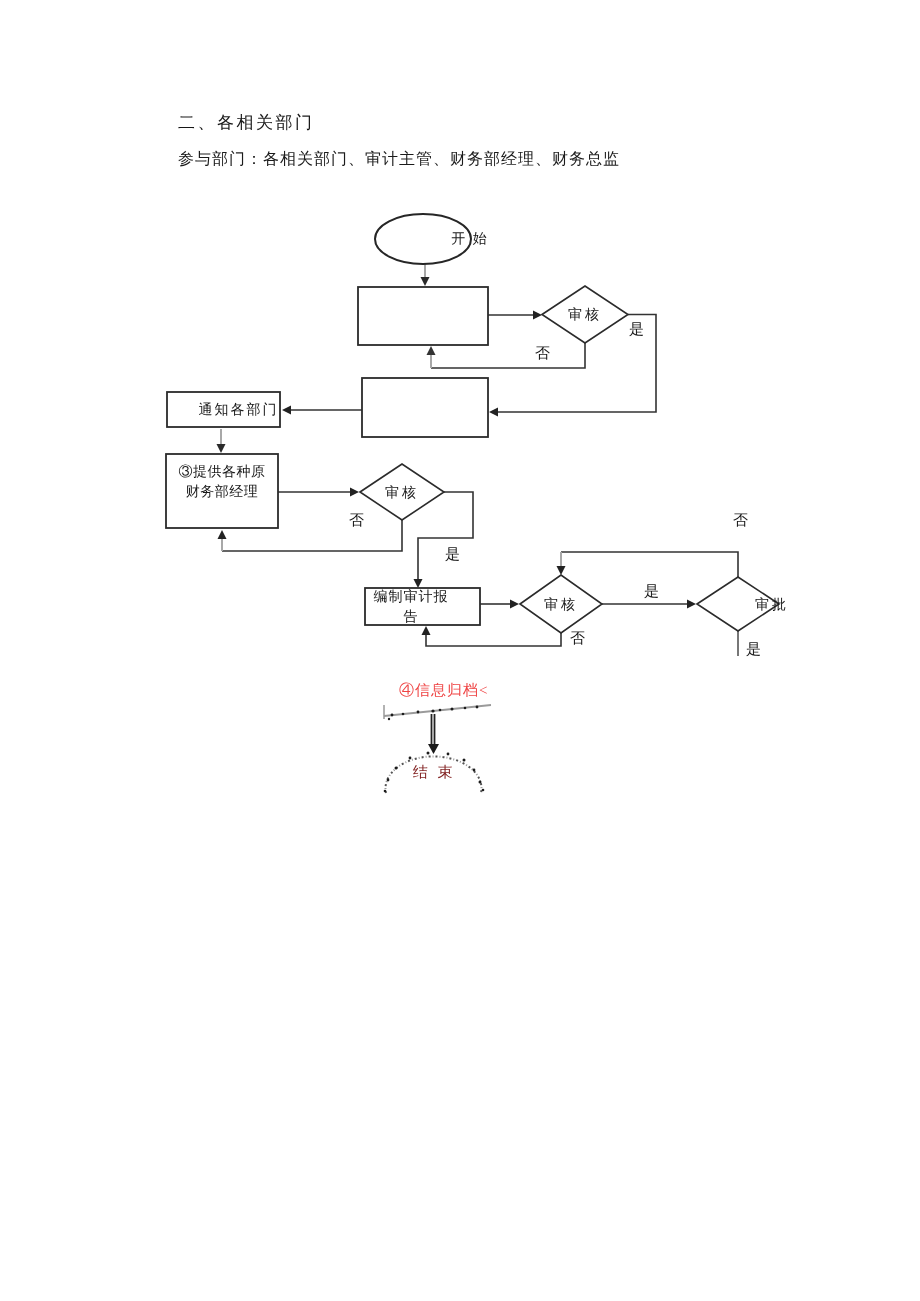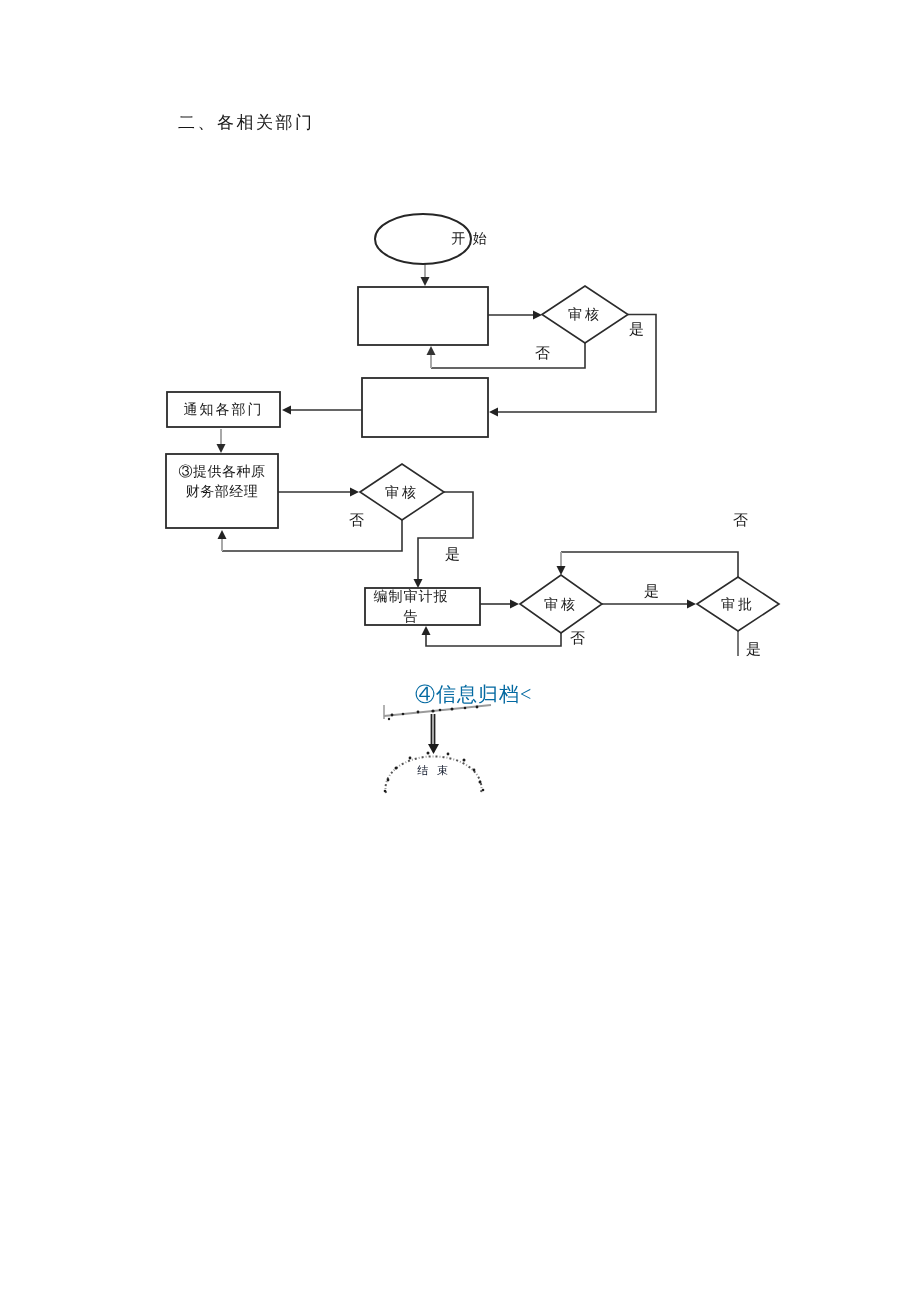--- a/index.html
+++ b/index.html
@@ -34,38 +34,38 @@
     letter-spacing: 0.5px;
   }
   .edge-label {
     position: absolute;
     font-size: 15px;
     color: #161616;
   }
   .archive-label {
     position: absolute;
     left: 399px; top: 681px;
-    font-size: 20px; letter-spacing: 1px;
-    color: #0369a1;
-    margin-left: 16px;
+    font-size: 15px; letter-spacing: 1px;
+    color: #ef4444;
   }
   .end-label {
     position: absolute;
     left: 403px; top: 763px; width: 62px;
     text-align: center;
-    font-size: 11px; letter-spacing: 3px;
-    color: #0f172a;
+    font-size: 15px; letter-spacing: 3px;
+    color: #7f1d1d;
   }
 </style>
 </head>
 <body>
 
 <div class="page">
 
   <div class="abs heading">二、各相关部门</div>
+  <div class="abs participants">参与部门：各相关部门、审计主管、财务部经理、财务总监</div>
 
   <svg class="flow" width="920" height="1301" viewBox="0 0 920 1301">
 
     <path d="M425,264 L425,278" stroke="#a8a8a8" stroke-width="2" fill="none"></path>
     <polygon points="420.5,277 429.5,277 425,286" fill="#2a2a2a"></polygon>
 
     <path d="M488,315 L534,315" stroke="#333" stroke-width="1.6" fill="none"></path>
     <polygon points="533,310.5 533,319.5 542,315" fill="#222"></polygon>
 
     <path d="M628,314.5 L656,314.5 L656,412 L497,412" stroke="#333" stroke-width="1.6" fill="none"></path>
@@ -150,32 +150,32 @@
         <circle cx="385" cy="791" r="1.3"></circle>
     </g>
   </svg>
 
   <div class="node-label" style="left:375px; top:228px; width:96px; height:22px; letter-spacing:2px;margin-left:47px;">开 始</div>
 
 
   <div class="node-label" style="left:555px; top:306px; width:60px; height:17px; letter-spacing:3px;">审核</div>
 
 
-  <div class="node-label" style="left:169px; top:394px; width:109px; height:31px; letter-spacing:2px;">通知各部门</div>
+  <div class="node-label" style="left:169px; top:394px; width:109px; height:31px; letter-spacing:2px;padding-left:15px;">通知各部门</div>
 
   <div class="node-label" style="left:168px; top:460px; width:108px; height:44px;">③提供各种原
 财务部经理</div>
 
   <div class="node-label" style="left:372px; top:484px; width:60px; height:17px; letter-spacing:3px;">审核</div>
 
   <div class="node-label" style="left:367px; top:591px; width:88px; height:31px; letter-spacing:1px;">编制审计报告</div>
 
   <div class="node-label" style="left:531px; top:596px; width:60px; height:17px; letter-spacing:3px;">审核</div>
 
-  <div class="node-label" style="left:708px; top:596px; width:60px; height:17px; letter-spacing:3px;">审批</div>
+  <div class="node-label" style="left:742px; top:596px; width:60px; height:17px; letter-spacing:3px;">审批</div>
 
   <div class="edge-label" style="left:629px; top:320px;">是</div>
   <div class="edge-label" style="left:535px; top:344px;">否</div>
   <div class="edge-label" style="left:349px; top:511px;">否</div>
   <div class="edge-label" style="left:445px; top:545px;">是</div>
   <div class="edge-label" style="left:644px; top:582px;">是</div>
   <div class="edge-label" style="left:570px; top:629px;">否</div>
   <div class="edge-label" style="left:733px; top:511px;">否</div>
   <div class="edge-label" style="left:746px; top:640px;">是</div>
 

